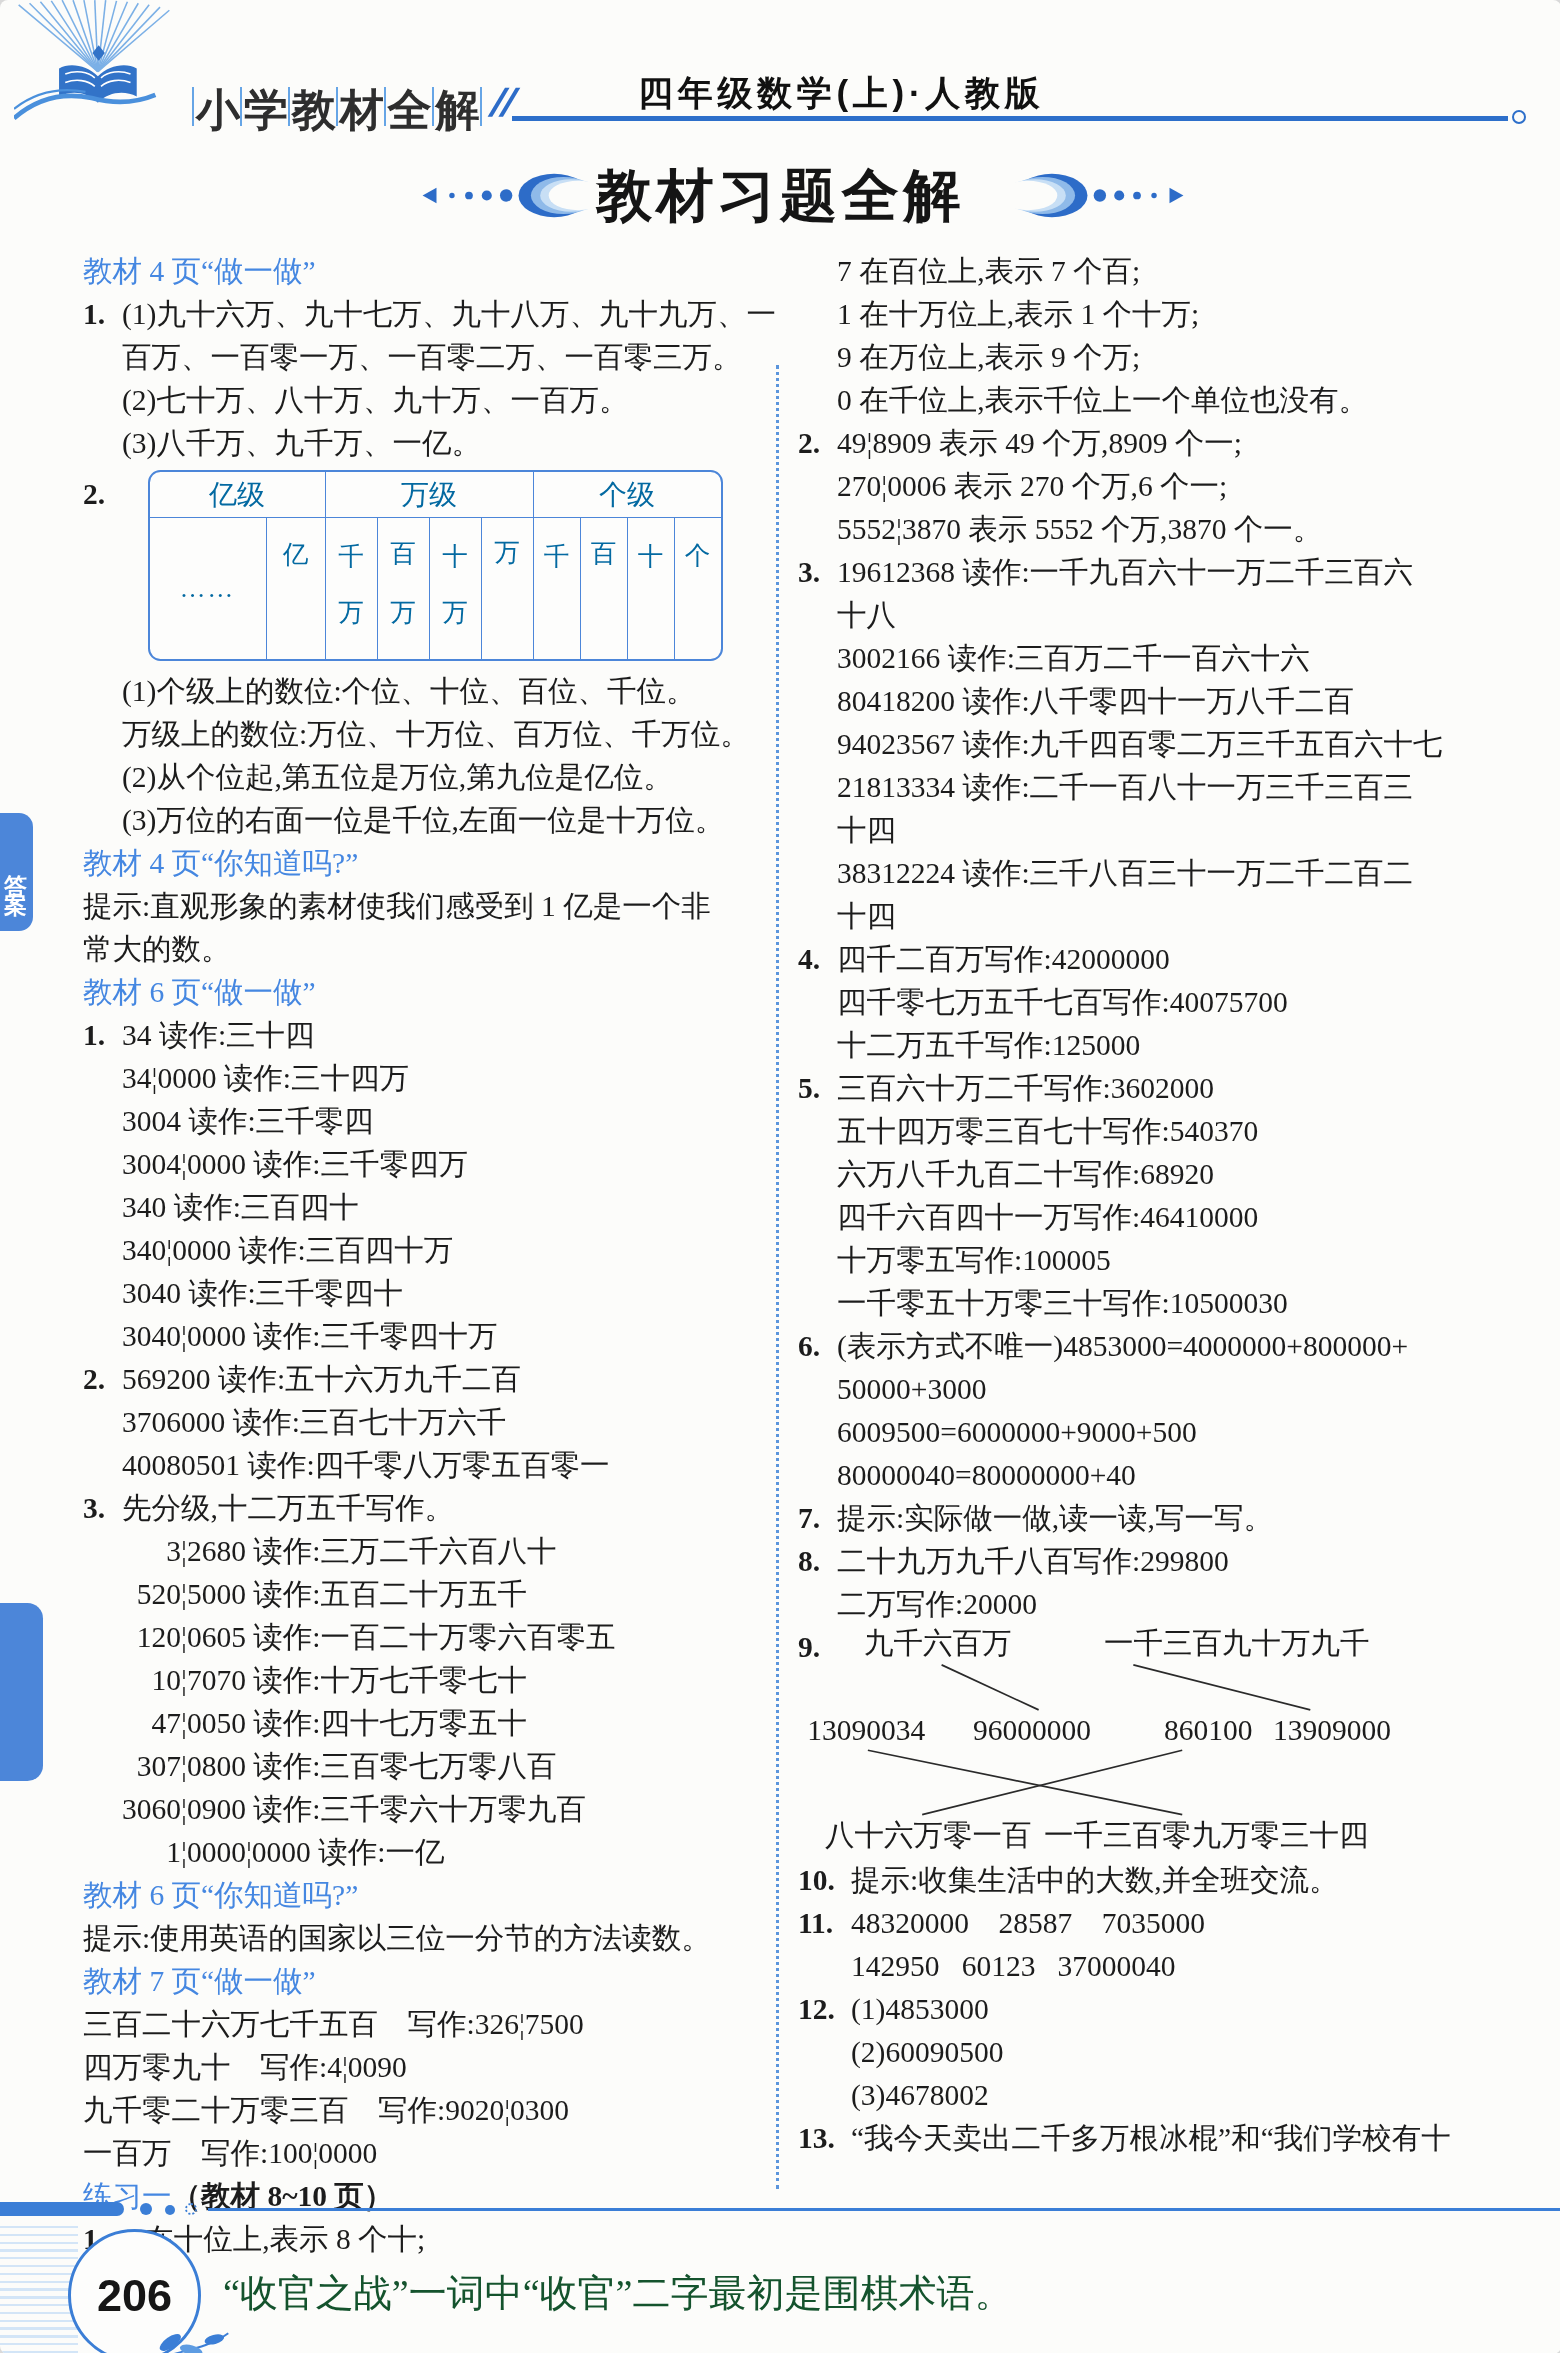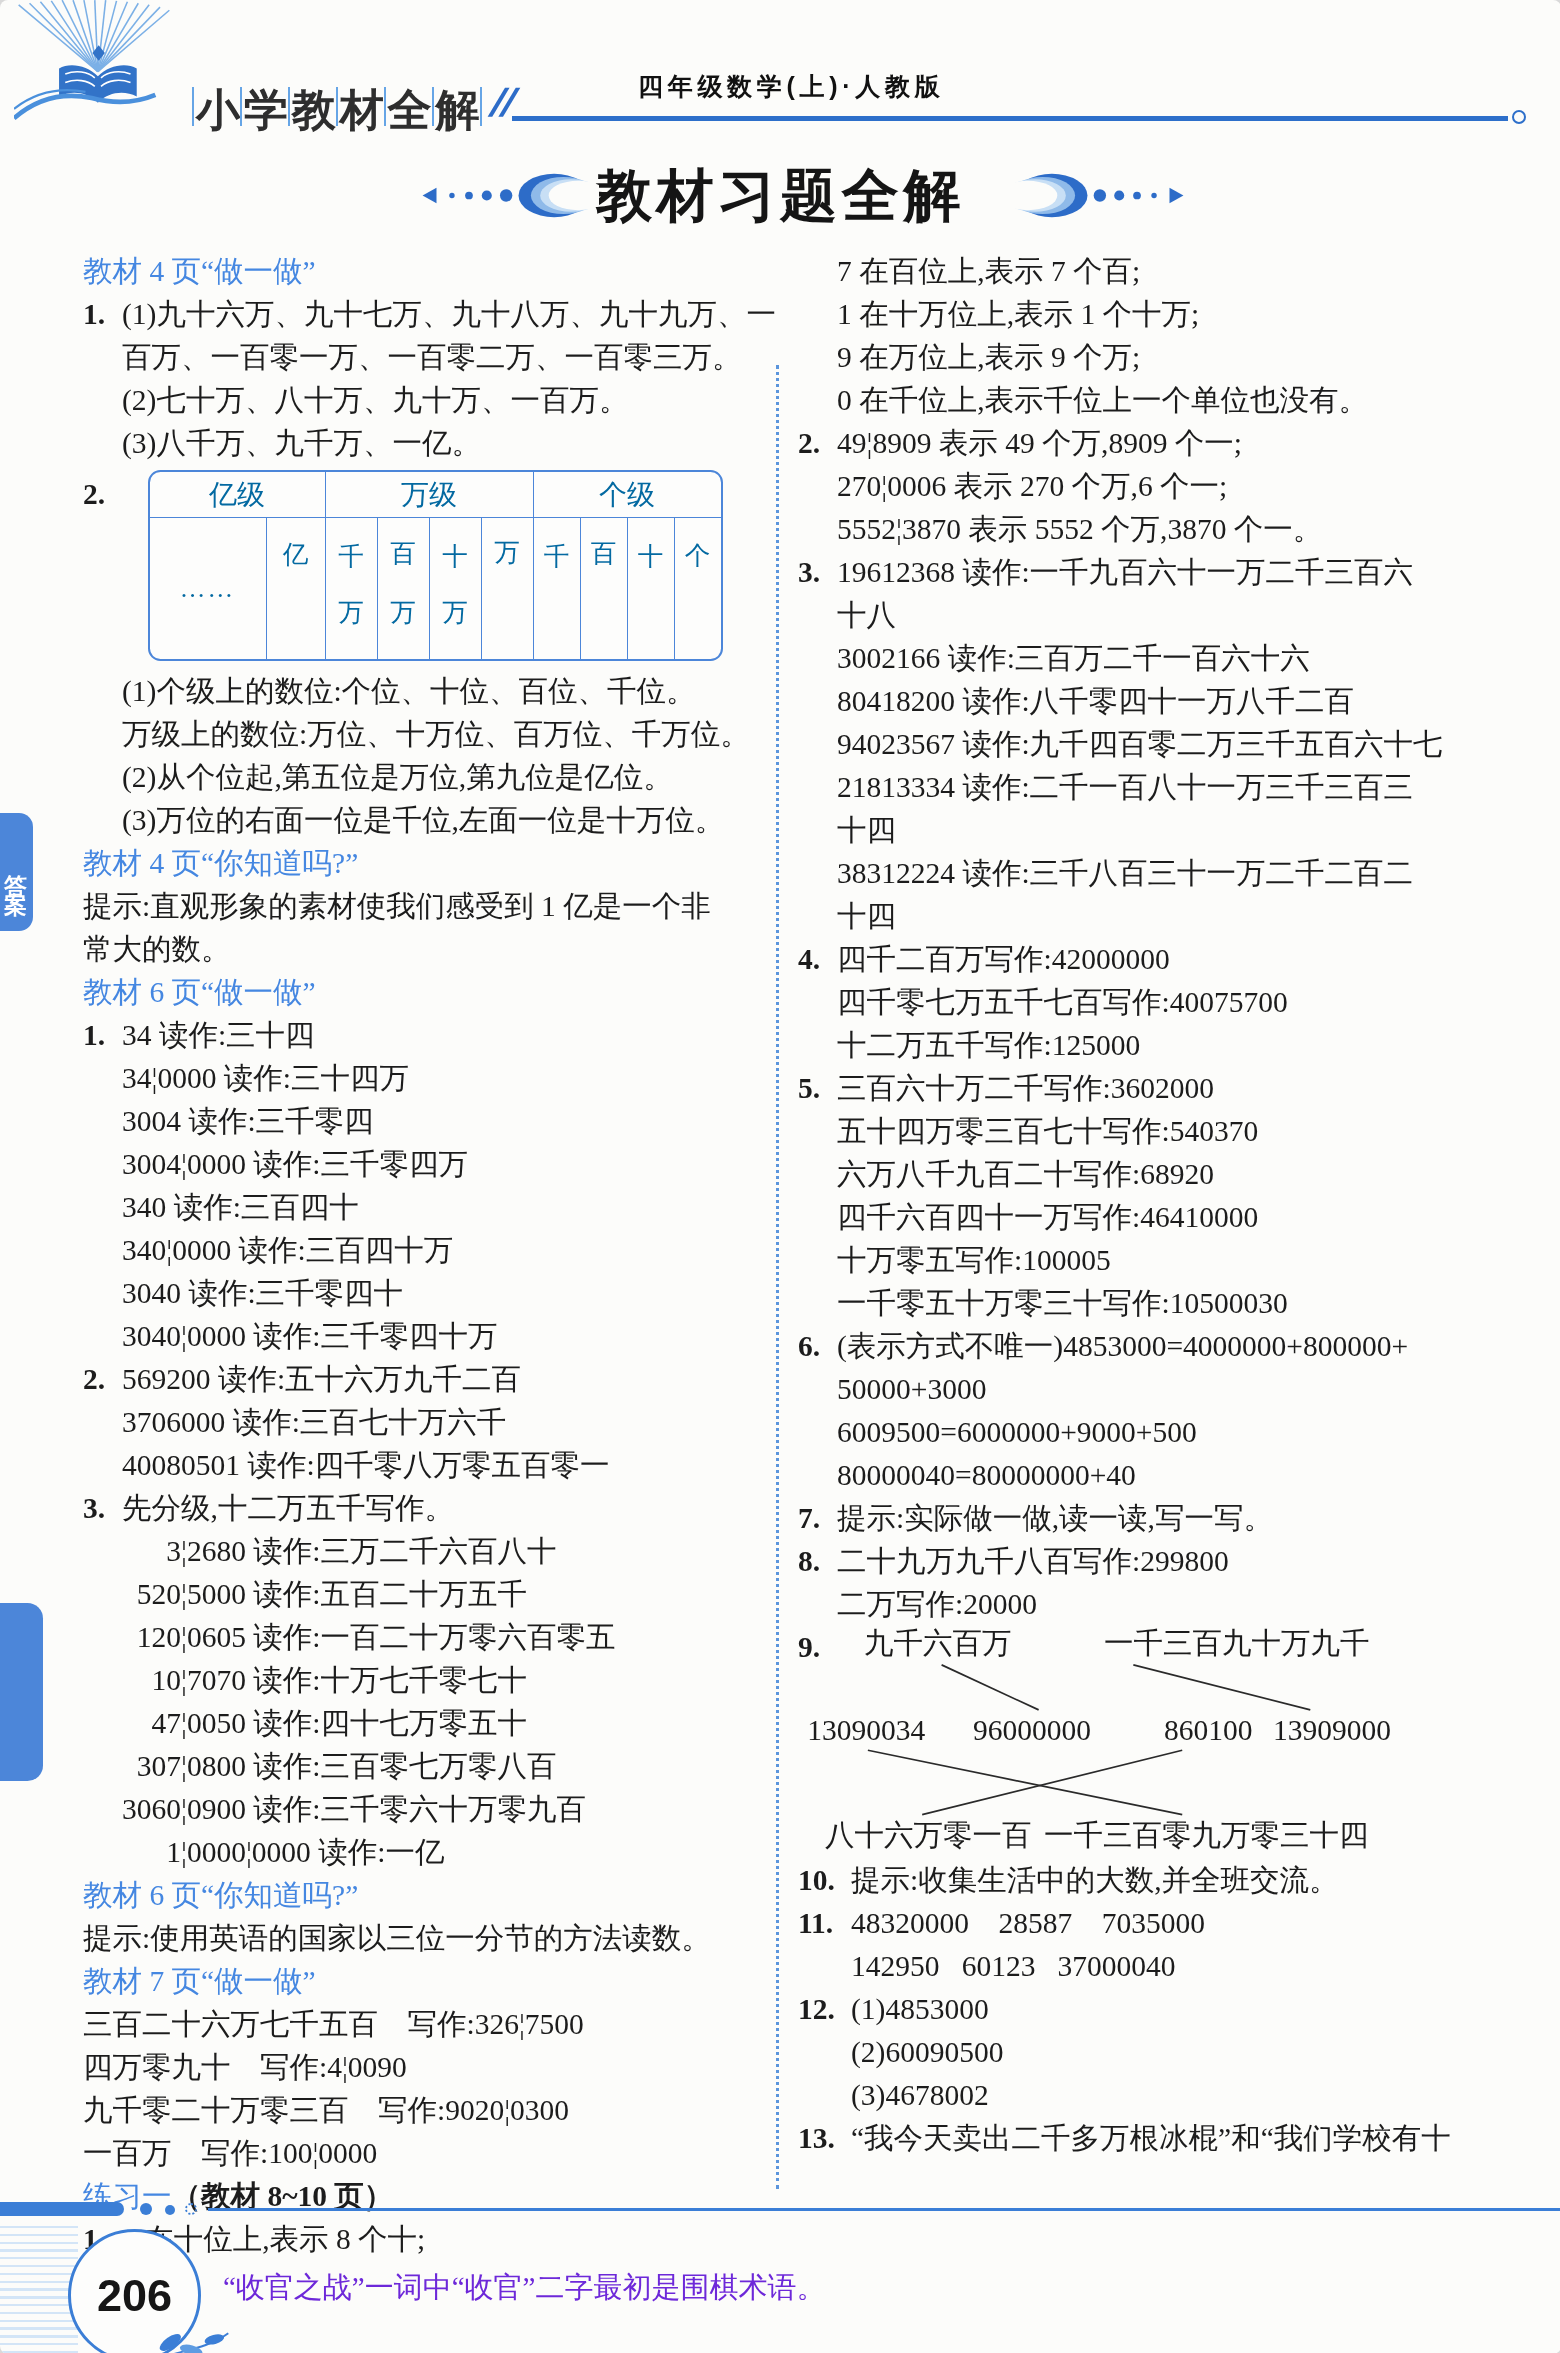--- a/index.html
+++ b/index.html
@@ -7,21 +7,21 @@
         font-family:"Liberation Serif","DejaVu Serif",serif;color:#1c1c1c;border-radius:8px;}
   
   .logo-svg{position:absolute;left:14px;top:0;}
   .logo-text{position:absolute;left:196px;top:81px;font-size:44px;font-weight:600;letter-spacing:3.9px;
              color:#2e2e2e;font-family:"Liberation Sans","DejaVu Sans",sans-serif;}
   .logo-bar{position:absolute;top:87px;width:2.3px;height:39px;background:#66a5e6;}
   .hdr-slashes{position:absolute;left:492px;top:81px;font-size:39px;font-weight:bold;font-style:italic;
                color:#2d6cc8;transform:skewX(-12deg);font-family:"Liberation Sans",sans-serif;}
   .hdr-line{position:absolute;left:512px;top:116px;width:996px;height:4.7px;background:#2d6fca;}
   .hdr-ring{position:absolute;left:1512px;top:110px;width:10px;height:10px;border:2.3px solid #2d6fca;border-radius:50%;}
-  .edition{position:absolute;left:638px;top:70px;font-size:25px;font-weight:bold;letter-spacing:4.7px;color:#111;
+  .edition{position:absolute;left:638px;top:70px;font-size:35px;font-weight:bold;letter-spacing:4.7px;color:#111;
            font-family:"Liberation Sans","DejaVu Sans",sans-serif;}
   .page-title{position:absolute;left:780px;top:158px;transform:translateX(-50%);font-size:57px;font-weight:bold;
               letter-spacing:4.7px;color:#151515;font-family:"Liberation Sans","DejaVu Sans",sans-serif;white-space:nowrap;}
   .decorL{position:absolute;left:421px;top:166px;}
   .decorR{position:absolute;left:1007px;top:166px;}
   
   .col{position:absolute;top:250px;font-size:29.5px;line-height:43px;}
   .col.left{left:71px;width:710px;margin-left:12px;}
   .col.right{left:798px;width:722px;}
   .ln{white-space:pre-wrap;min-height:43px;}
@@ -65,21 +65,21 @@
   .f-dot2{position:absolute;left:165px;top:2205px;width:10px;height:10px;background:#3b7ed6;border-radius:50%;}
   .f-dot3{position:absolute;left:185px;top:2203px;width:12.4px;height:12.4px;border:2.3px dotted #3b7ed6;
           border-radius:50%;box-sizing:border-box;}
   .f-line{position:absolute;left:208px;top:2208px;width:1353px;height:3.1px;background:#3b7ed6;}
   .f-stripes{position:absolute;left:0;top:2226px;width:78px;height:128px;
              background:repeating-linear-gradient(180deg,#d3e5f7 0 2.3px,transparent 2.3px 7.8px);}
   .f-circle{position:absolute;left:68px;top:2229px;width:127px;height:127px;border:3.1px solid #3b7ed6;
             border-radius:50%;background:#fdfdfc;display:flex;align-items:center;justify-content:center;
             font-size:45px;font-weight:bold;color:#161616;font-family:"Liberation Sans",sans-serif;}
   .f-leaves{position:absolute;left:151px;top:2319px;}
-  .f-note{position:absolute;left:223px;top:2268px;font-size:29px;color:#6d28d9;font-family:Liberation Serif, serif;}
+  .f-note{position:absolute;left:223px;top:2268px;font-size:38px;color:#14532d;font-family:Liberation Serif, serif;}
 </style>
 </head>
 <body>
 
 <div class="page">
 
   <svg class="logo-svg" width="167" height="123" viewBox="0 0 215 158">
     <g stroke="#6ea8e4" stroke-width="2" opacity="0.9">
       <line x1="108" y1="92" x2="6" y2="6"></line>
         <line x1="108" y1="92" x2="20" y2="4"></line>

